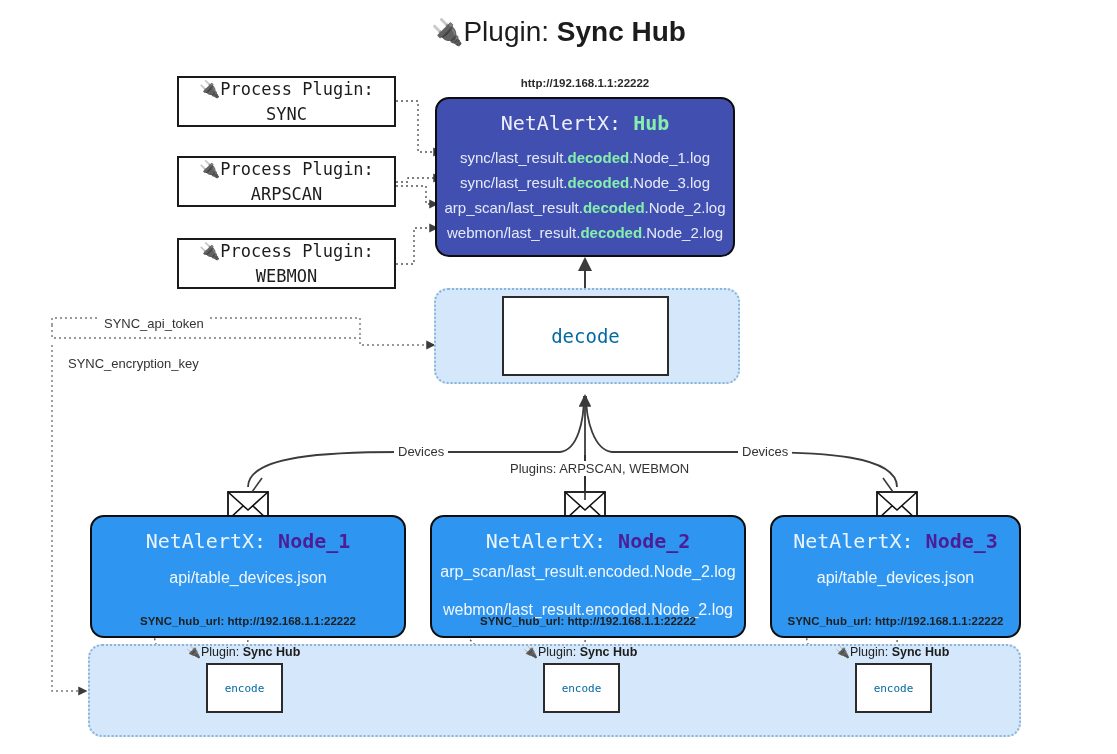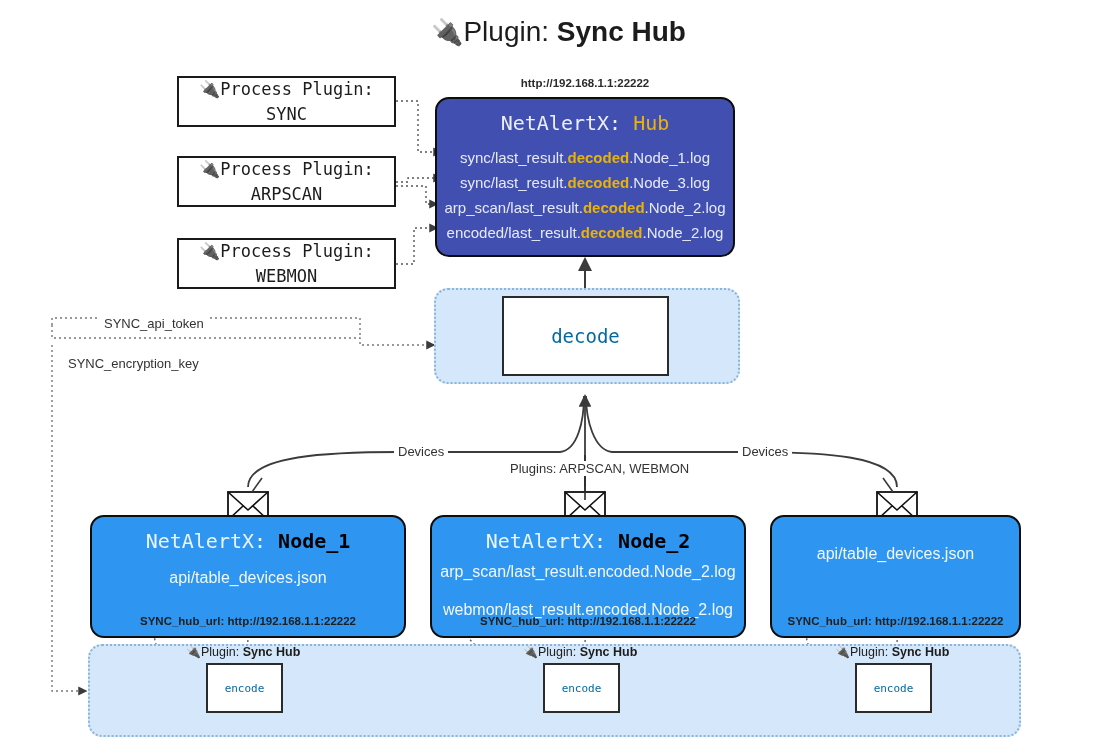--- a/index.html
+++ b/index.html
@@ -66,28 +66,28 @@
     align-items: center;
     padding-top: 12px;
   }
   .hub-title {
     font-family: "DejaVu Sans Mono", "Liberation Mono", monospace;
     font-size: 20px;
     color: #eceffb;
     margin-bottom: 10px;
     white-space: nowrap;
   }
-  .hub-title .b { font-weight: normal; color: #eab308; }
+  .hub-title .b { font-weight: bold; color: #86efac; }
   .hub-line {
     font-size: 15px;
     color: #e6eaf7;
     line-height: 1.67;
     white-space: nowrap;
   }
-  .hub-line .b { font-weight: bold; color: #eab308; }
+  .hub-line .b { font-weight: bold; color: #86efac; }
 
   .hub-url {
     position: absolute;
     font-size: 11.5px;
     font-weight: bold;
     color: #2b2b2b;
     white-space: nowrap;
     text-align: center;
   }
 
@@ -119,21 +119,21 @@
     flex-direction: column;
     align-items: center;
     padding-top: 12px;
   }
   .node-title {
     font-family: "DejaVu Sans Mono", "Liberation Mono", monospace;
     font-size: 20px;
     color: #eaf4fe;
     white-space: nowrap;
   }
-  .node-title .b { font-weight: bold; color: #000000; }
+  .node-title .b { font-weight: bold; color: #4c1d95; }
   .node-sub {
     font-size: 16px;
     color: #f0f7ff;
     white-space: nowrap;
   }
   .node-foot {
     position: absolute;
     bottom: 9px; left: 0; width: 100%;
     text-align: center;
     font-size: 11.5px;
@@ -266,21 +266,21 @@
     <div class="hub-line">
       <span>sync/last_result.</span><span class="b">decoded</span><span>.Node_1.log</span>
     </div>
     <div class="hub-line">
       <span>sync/last_result.</span><span class="b">decoded</span><span>.Node_3.log</span>
     </div>
     <div class="hub-line">
       <span>arp_scan/last_result.</span><span class="b">decoded</span><span>.Node_2.log</span>
     </div>
     <div class="hub-line">
-      <span>encoded/last_result.</span><span class="b">decoded</span><span>.Node_2.log</span>
+      <span>webmon/last_result.</span><span class="b">decoded</span><span>.Node_2.log</span>
     </div>
   </div>
 
   <div class="node plugin-band" style="left:434px; top:288px; width:306px; height:96px;"></div>
   <div class="node white-box decode-box" style="left:502px; top:296px; width:167px; height:80px;">decode</div>
 
   <div class="edge-label" style="left:100px; top:316px;">SYNC_api_token</div>
   <div class="edge-label" style="left:64px; top:356px;">SYNC_encryption_key</div>
 
   <div class="edge-label" style="left:394px; top:444px;">Devices</div>
@@ -298,20 +298,23 @@
   <div class="node node-box" style="left:430px; top:515px; width:316px; height:123px;">
     <div class="node-title">
       <span>NetAlertX: </span><span class="b">Node_2</span>
     </div>
     <div class="node-sub" style="margin-top:10px;">arp_scan/last_result.encoded.Node_2.log</div>
     <div class="node-sub" style="margin-top:20px;">webmon/last_result.encoded.Node_2.log</div>
     <div class="node-foot">SYNC_hub_url: http://192.168.1.1:22222</div>
   </div>
 
   <div class="node node-box" style="left:770px; top:515px; width:251px; height:123px;">
+    <div class="node-title">
+      <span>NetAlertX: </span><span class="b">Node_3</span>
+    </div>
     <div class="node-sub" style="margin-top:16px;">api/table_devices.json</div>
     <div class="node-foot">SYNC_hub_url: http://192.168.1.1:22222</div>
   </div>
 
   <div class="node plugin-band" style="left:88px; top:644px; width:933px; height:93px;"></div>
 
   <div class="plugin-tag" style="left:186px; top:645px;">
     <span class="plug">🔌</span><span>Plugin: </span><span class="b">Sync Hub</span>
   </div>
   <div class="node white-box encode-box" style="left:206px; top:663px; width:77px; height:50px;">encode</div>

